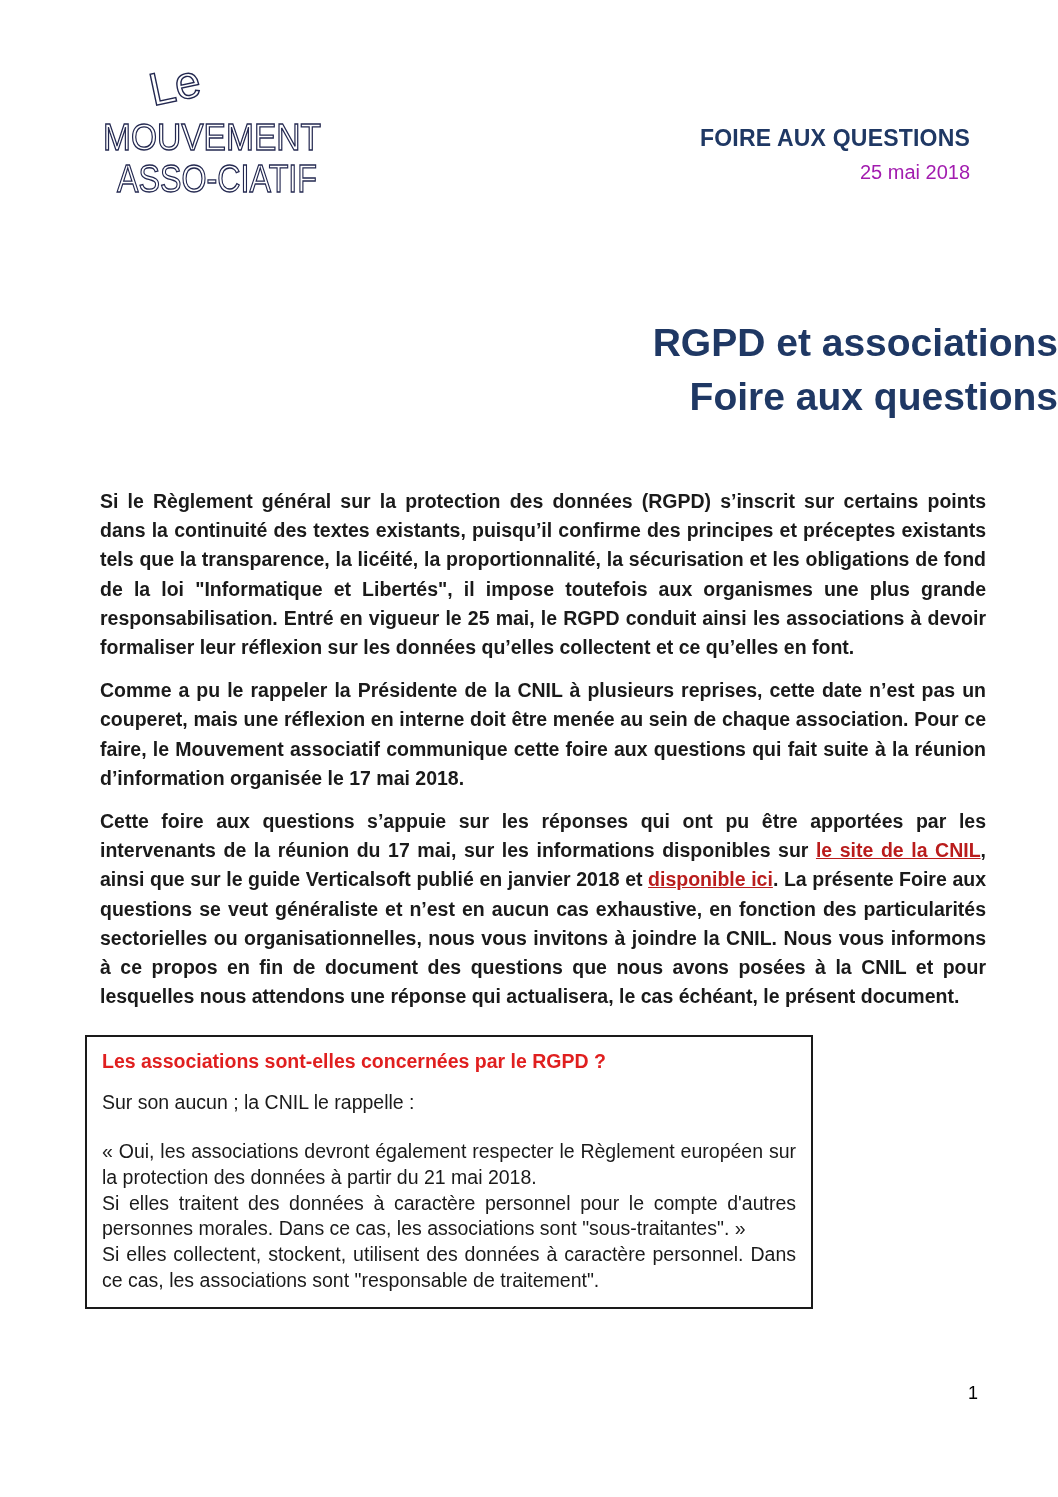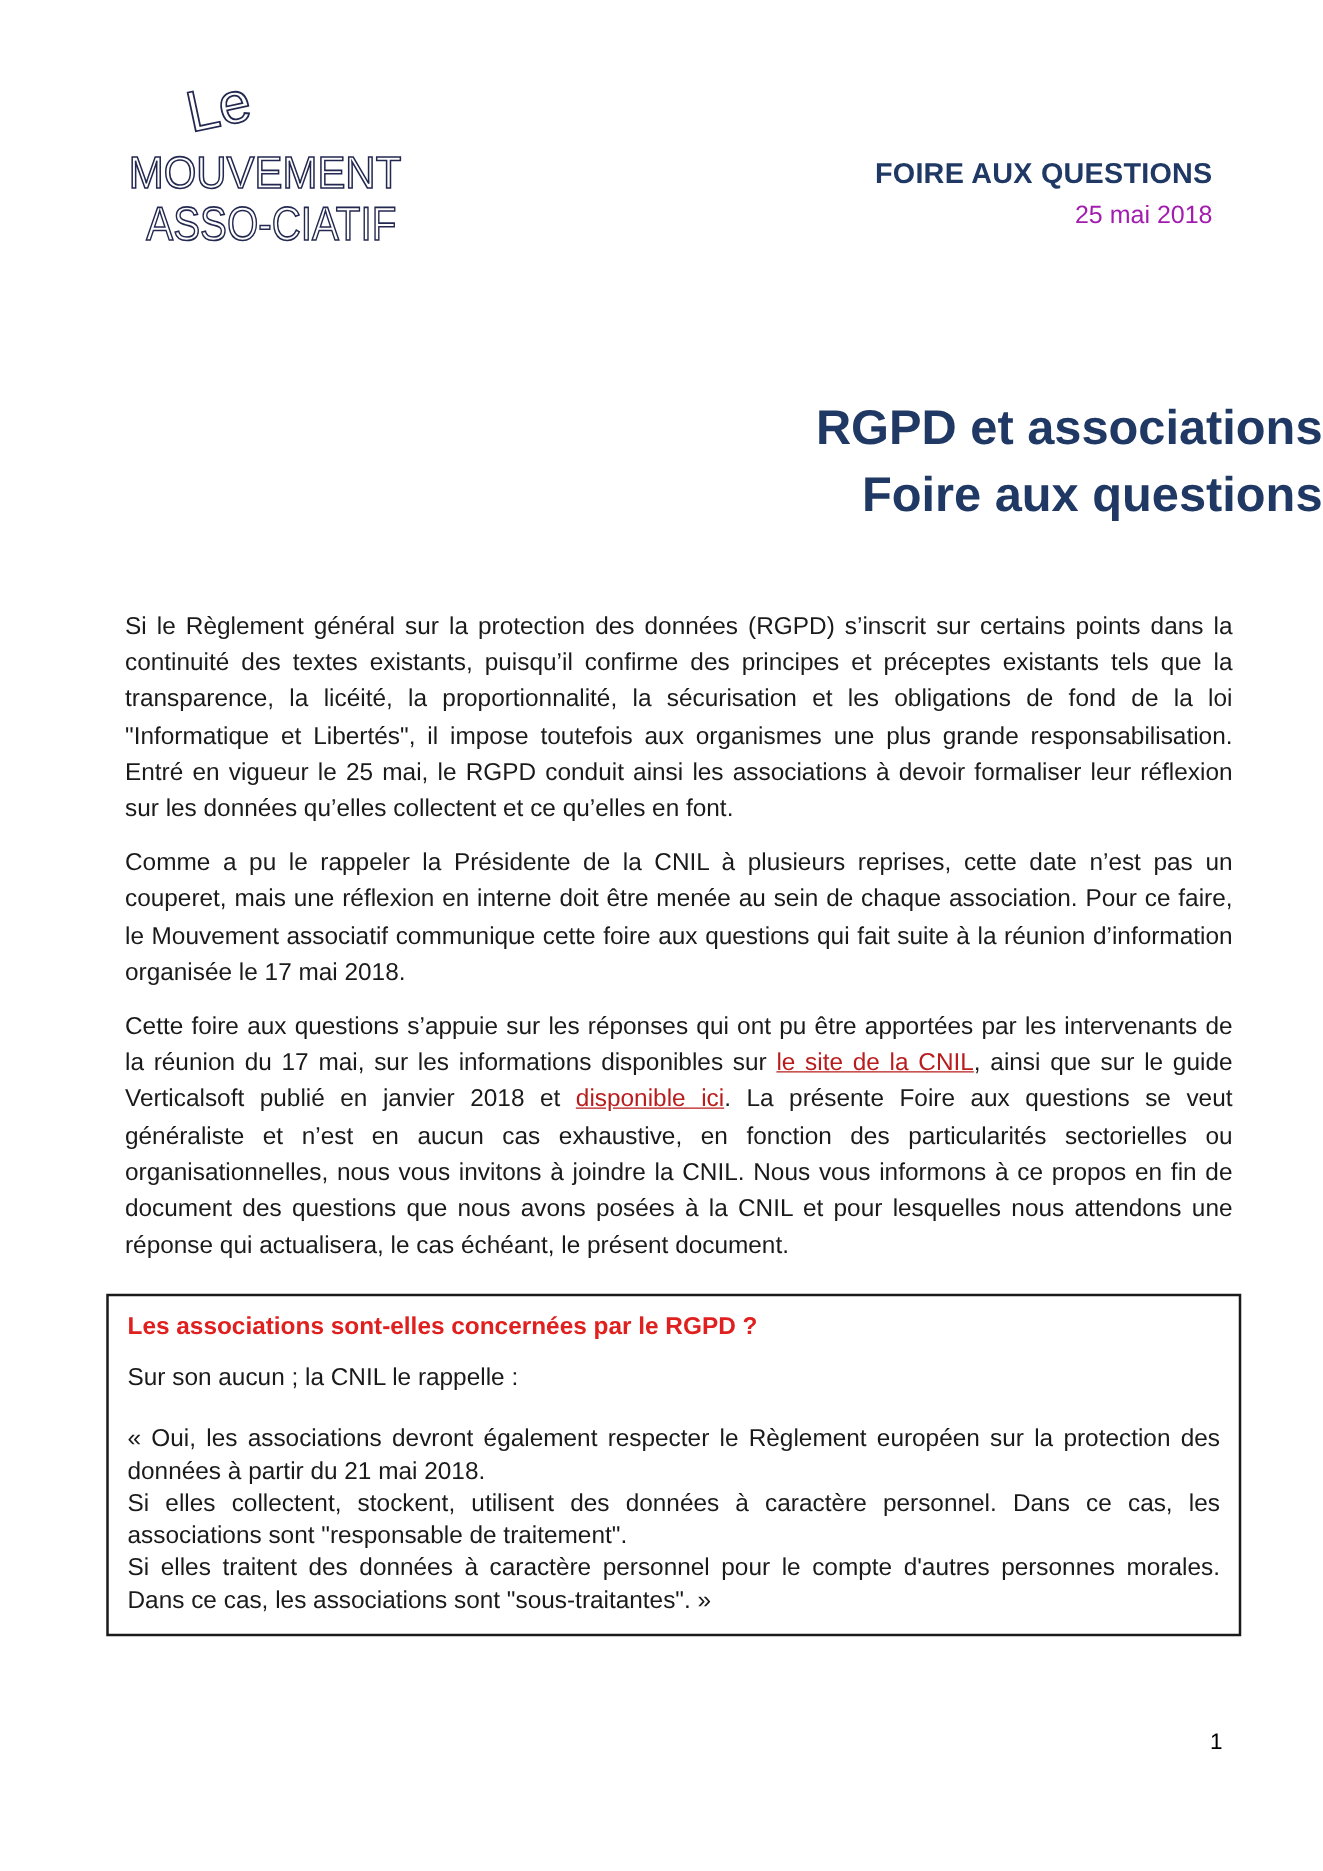--- a/index.html
+++ b/index.html
@@ -62,33 +62,34 @@
     left: 100px;
     top: 487px;
     width: 886px;
   }
   .body-text p {
     margin: 0 0 14px 0;
     font-size: 19.5px;
     line-height: 29.2px;
     text-align: justify;
     color: #1a1a1a;
+    font-weight: bold;
   }
   a.doc-link {
     color: #b91c1c;
     text-decoration: underline;
     cursor: pointer;
   }
 
   
   .faq-box {
     position: absolute;
     left: 85px;
     top: 1035px;
-    width: 908px;
+    width: 728px;
     box-sizing: border-box;
     border: 2px solid #1a1a1a;
     padding: 11px 15px 13px 15px;
     background: #ffffff;
   }
   .faq-question {
     color: #E01F1F;
     font-weight: bold;
     font-size: 19.5px;
     line-height: 26px;
@@ -142,20 +143,20 @@
     <p>Si le Règlement général sur la protection des données (RGPD) s’inscrit sur certains points dans la continuité des textes existants, puisqu’il confirme des principes et préceptes existants tels que la transparence, la licéité, la proportionnalité, la sécurisation et les obligations de fond de la loi "Informatique et Libertés", il impose toutefois aux organismes une plus grande responsabilisation. Entré en vigueur le 25 mai, le RGPD conduit ainsi les associations à devoir formaliser leur réflexion sur les données qu’elles collectent et ce qu’elles en font.</p>
     <p>Comme a pu le rappeler la Présidente de la CNIL à plusieurs reprises, cette date n’est pas un couperet, mais une réflexion en interne doit être menée au sein de chaque association. Pour ce faire, le Mouvement associatif communique cette foire aux questions qui fait suite à la réunion d’information organisée le 17 mai 2018.</p>
     <p><span>Cette foire aux questions s’appuie sur les réponses qui ont pu être apportées par les intervenants de la réunion du 17 mai, sur les informations disponibles sur </span><a class="doc-link">le site de la CNIL</a><span>, ainsi que sur le guide Verticalsoft publié en janvier 2018 et </span><a class="doc-link">disponible ici</a><span>. La présente Foire aux questions se veut généraliste et n’est en aucun cas exhaustive, en fonction des particularités sectorielles ou organisationnelles, nous vous invitons à joindre la CNIL. Nous vous informons à ce propos en fin de document des questions que nous avons posées à la CNIL et pour lesquelles nous attendons une réponse qui actualisera, le cas échéant, le présent document.</span></p>
   </div>
 
   <section class="faq-box">
     <p class="faq-question">Les associations sont-elles concernées par le RGPD ?</p>
     <p class="faq-intro">Sur son aucun ; la CNIL le rappelle :</p>
     <div class="faq-quote">
       <p>« Oui, les associations devront également respecter le Règlement européen sur la protection des données à partir du 21 mai 2018.</p>
+      <p>Si elles traitent des données à caractère personnel pour le compte d'autres personnes morales. Dans ce cas, les associations sont "sous-traitantes". »</p>
       <p>Si elles collectent, stockent, utilisent des données à caractère personnel. Dans ce cas, les associations sont "responsable de traitement".</p>
-      <p>Si elles traitent des données à caractère personnel pour le compte d'autres personnes morales. Dans ce cas, les associations sont "sous-traitantes". »</p>
     </div>
   </section>
 
   <div class="page-number">1</div>
 
 </div>
 
 </body></html>

